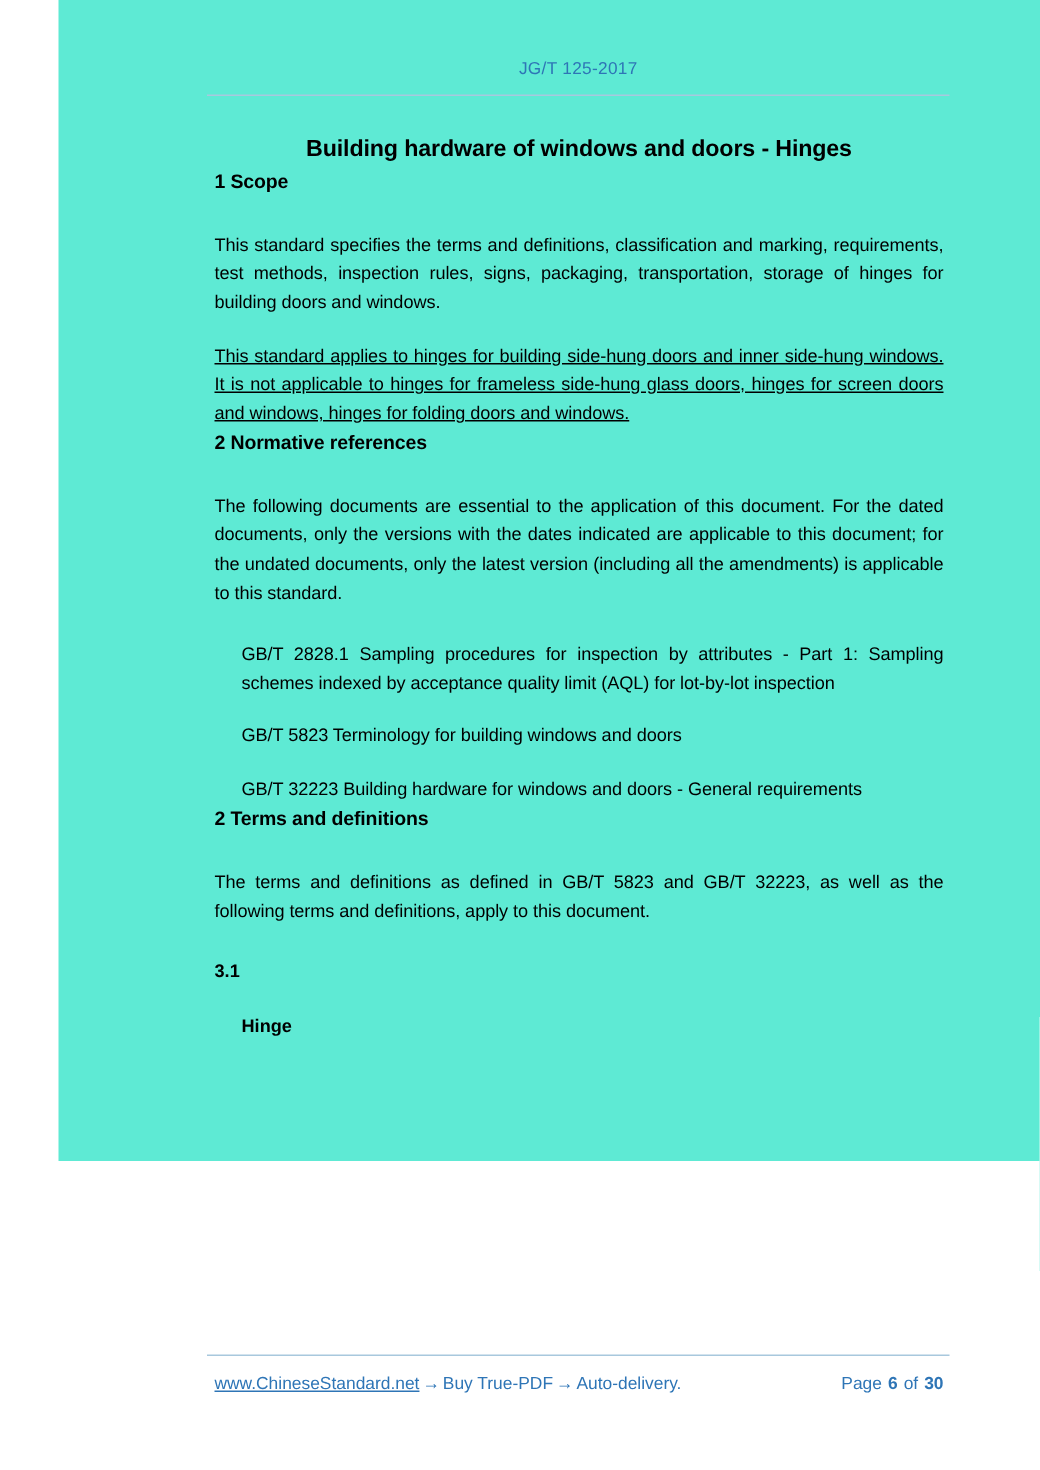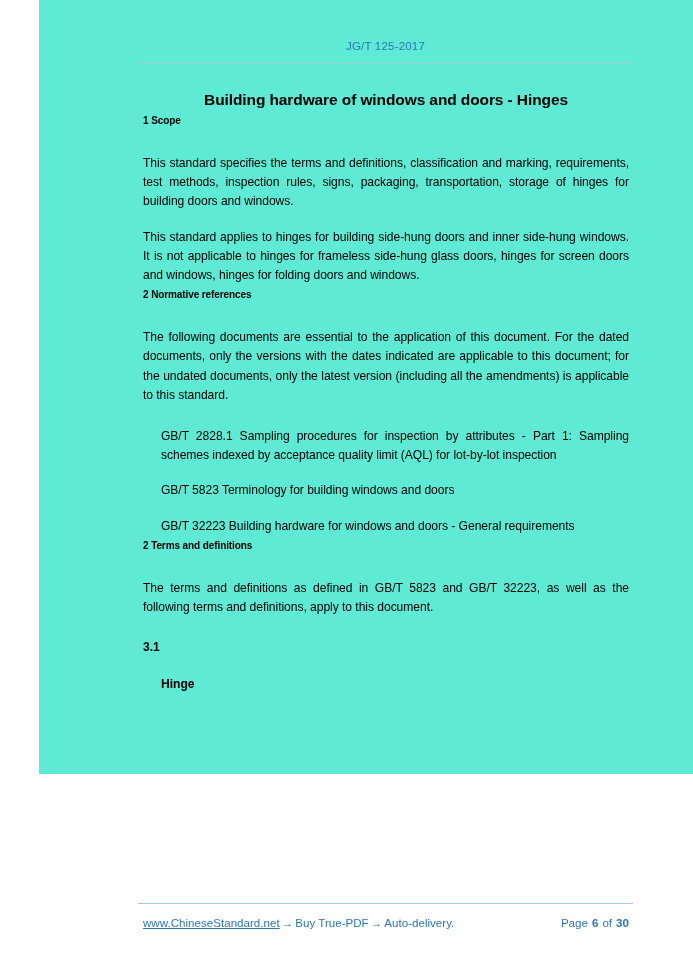--- a/index.html
+++ b/index.html
@@ -60,40 +60,40 @@
     text-align: center;
     font-size: 15.5px;
     font-weight: bold;
     letter-spacing: -0.1px;
     margin: 0;
     padding-top: 5px;
     line-height: 22px;
   }
 
   h2.section {
-    font-size: 10px;
+    font-size: 13px;
     font-weight: bold;
     margin: 0;
     letter-spacing: -0.1px;
     line-height: 20px;
   }
 
   .s1-head { margin-top: 56px; }
   .s2-head { margin-top: 27px; }
   .s3-head { margin-top: 28px; }
 
   p.para {
     font-size: 12.1px;
     line-height: 19.2px;
     text-align: justify;
     margin: 0;
     letter-spacing: -0.05px;
   }
   p.para.first { margin-top: 23px; }
-  p.para.next  { margin-top: 16px; }
+  p.para.next  { margin-top: 16px; text-decoration: underline; }
 
   p.refitem {
     font-size: 12.1px;
     line-height: 19.2px;
     text-align: justify;
     margin: 0 0 0 18px;
     letter-spacing: -0.05px;
   }
   p.refitem.first { margin-top: 22px; }
   p.refitem.next  { margin-top: 16px; }

